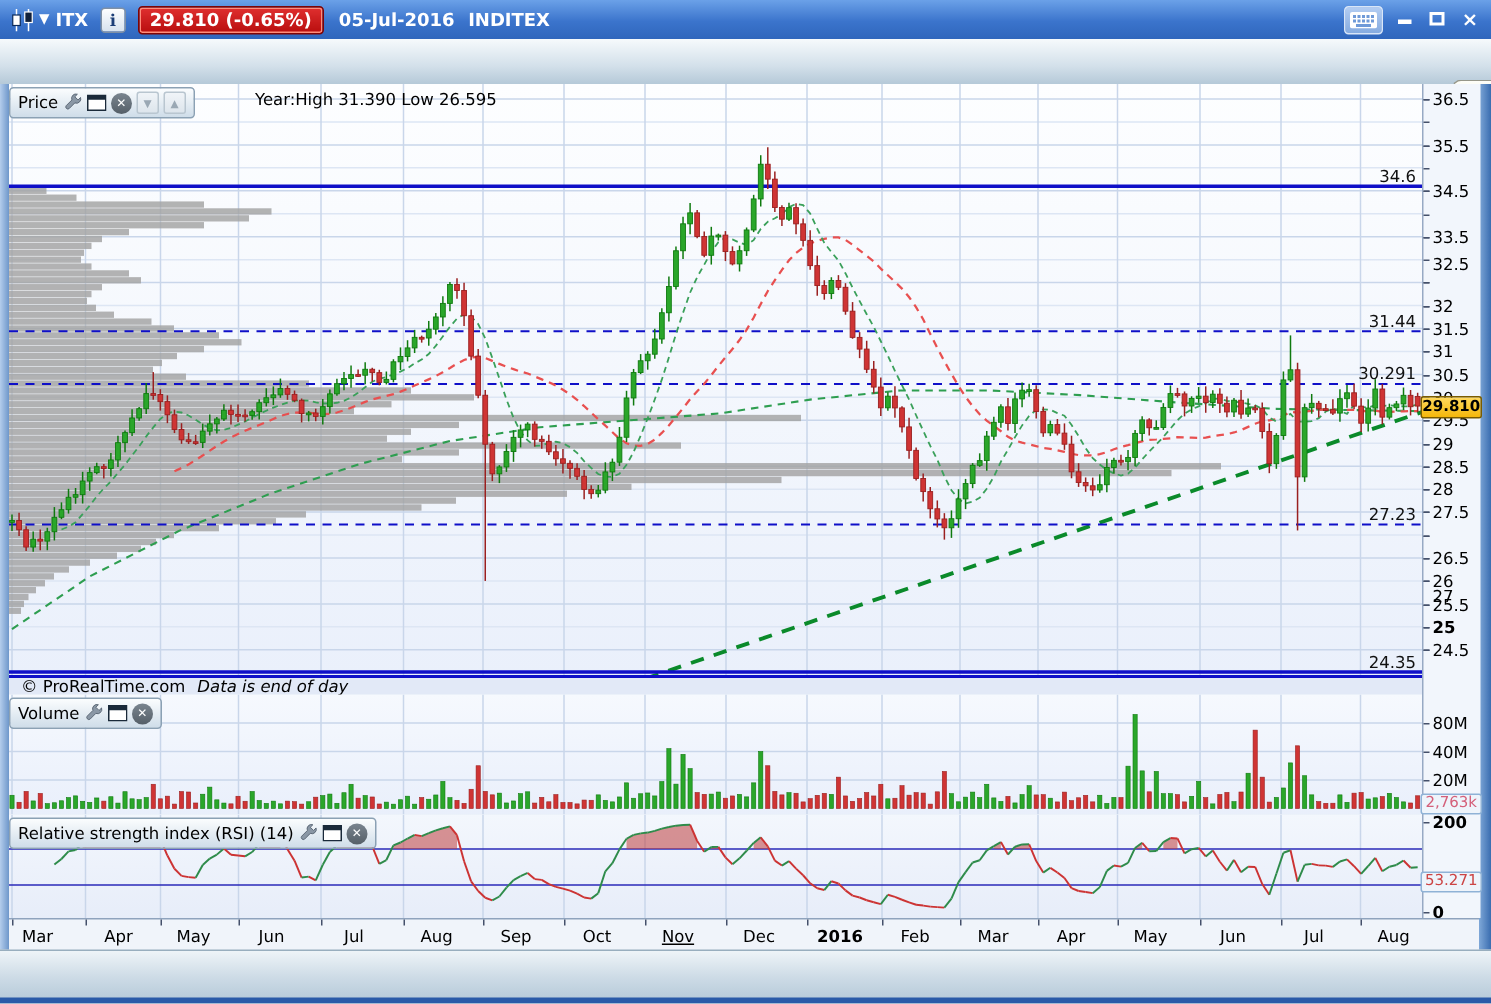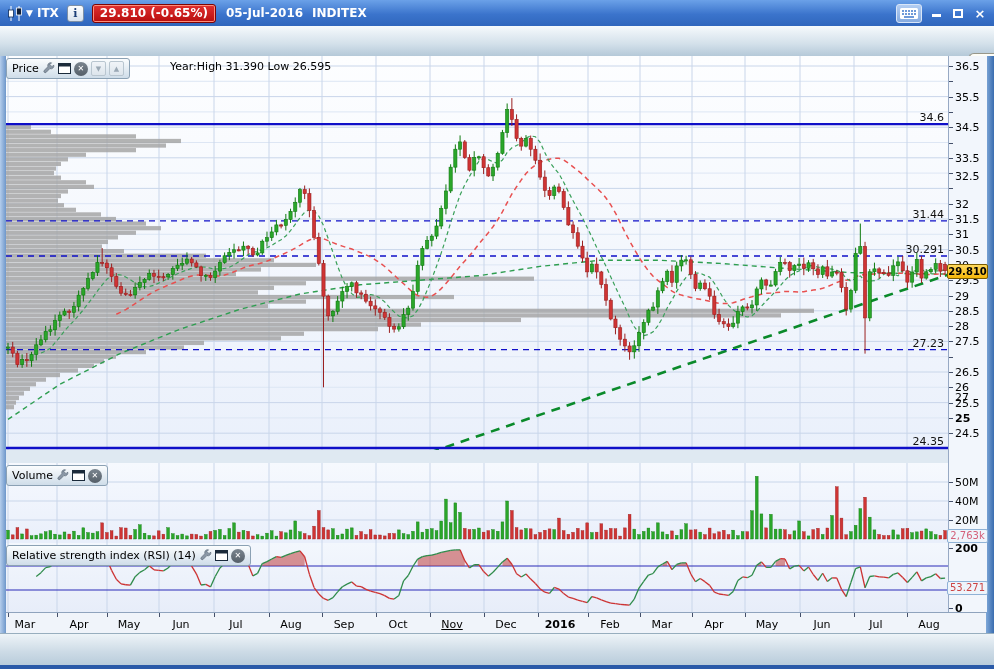--- a/index.html
+++ b/index.html
@@ -722,20 +722,24 @@
           <rect x="0.5" y="0.5" width="12" height="10" fill="#fff" stroke="#1a2a3a"></rect>
           <rect x="0.5" y="0.5" width="12" height="3" fill="#1a2a3a"></rect>
         </svg>
     </span>
     <span class="closebtn">✕</span>
     <span class="disbtn">▼</span>
     <span class="disbtn">▲</span>
   </div>
   <div id="year-stats">Year:High 31.390 Low 26.595</div>
 
+  <div id="prt-bar">
+    <span style="margin-left:8px;">© ProRealTime.com</span>
+    <span class="note">Data is end of day</span>
+  </div>
 
   <div id="vol-area"></div>
   <svg class="layer" id="svg-vol" viewBox="6 463 942 80" width="942" height="80" style="top:463px;">
       <g>
         <line x1="8" x2="8" y1="463" y2="543" stroke="#c9d6ea" stroke-width="1"></line>
         <line x1="57" x2="57" y1="463" y2="543" stroke="#c9d6ea" stroke-width="1"></line>
         <line x1="107" x2="107" y1="463" y2="543" stroke="#c9d6ea" stroke-width="1"></line>
         <line x1="159" x2="159" y1="463" y2="543" stroke="#c9d6ea" stroke-width="1"></line>
         <line x1="214" x2="214" y1="463" y2="543" stroke="#c9d6ea" stroke-width="1"></line>
         <line x1="269" x2="269" y1="463" y2="543" stroke="#c9d6ea" stroke-width="1"></line>
@@ -1284,21 +1288,21 @@
       <div class="axlbl" style="top: 310px;">26.5</div>
       <div class="axtick" style="top: 316px;"></div>
       <div class="axlbl" style="top: 325.3px;">26</div>
       <div class="axtick" style="top: 331.3px;"></div>
       <div class="axlbl" style="top: 340.6px;">25.5</div>
       <div class="axtick" style="top: 346.6px;"></div>
       <div class="axlbl" style="top: 355.9px; font-weight: bold;">25</div>
       <div class="axtick" style="top: 361.9px;"></div>
       <div class="axlbl" style="top: 371.2px;">24.5</div>
       <div class="axtick" style="top: 377.2px;"></div>
-      <div class="axlbl" style="top: 420px;">50M</div>
+      <div class="axlbl" style="top: 420px;">80M</div>
       <div class="axtick" style="top: 426px;"></div>
       <div class="axlbl" style="top: 439px;">40M</div>
       <div class="axtick" style="top: 445px;"></div>
       <div class="axlbl" style="top: 458px;">20M</div>
       <div class="axtick" style="top: 464px;"></div>
       <div class="axlbl" style="top: 486px; font-weight: bold;">200</div>
       <div class="axtick" style="top: 492px;"></div>
       <div class="axlbl" style="top: 546px; font-weight: bold;">0</div>
       <div class="axtick" style="top: 552px;"></div>
     </div>

